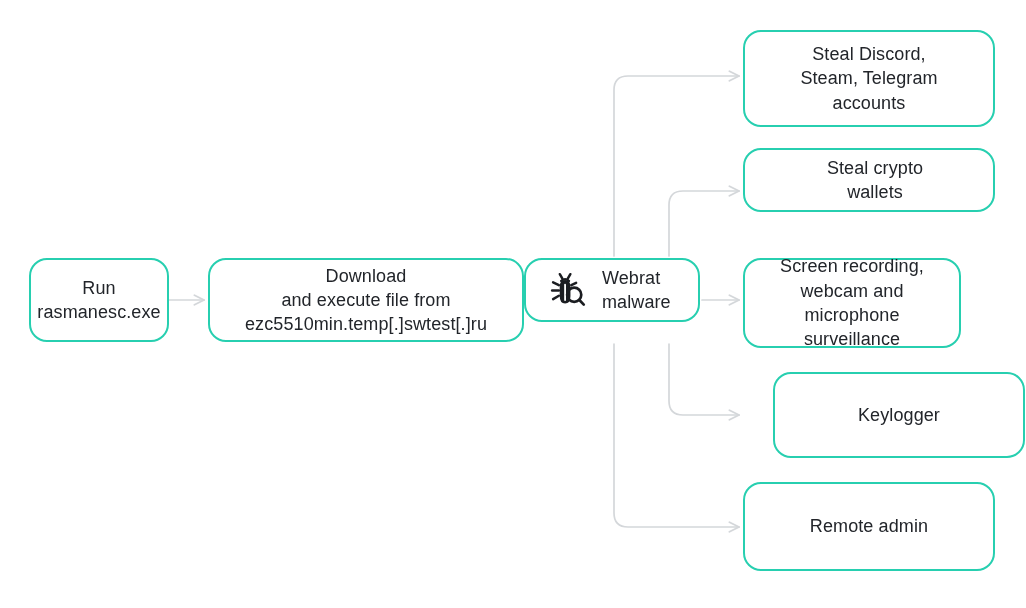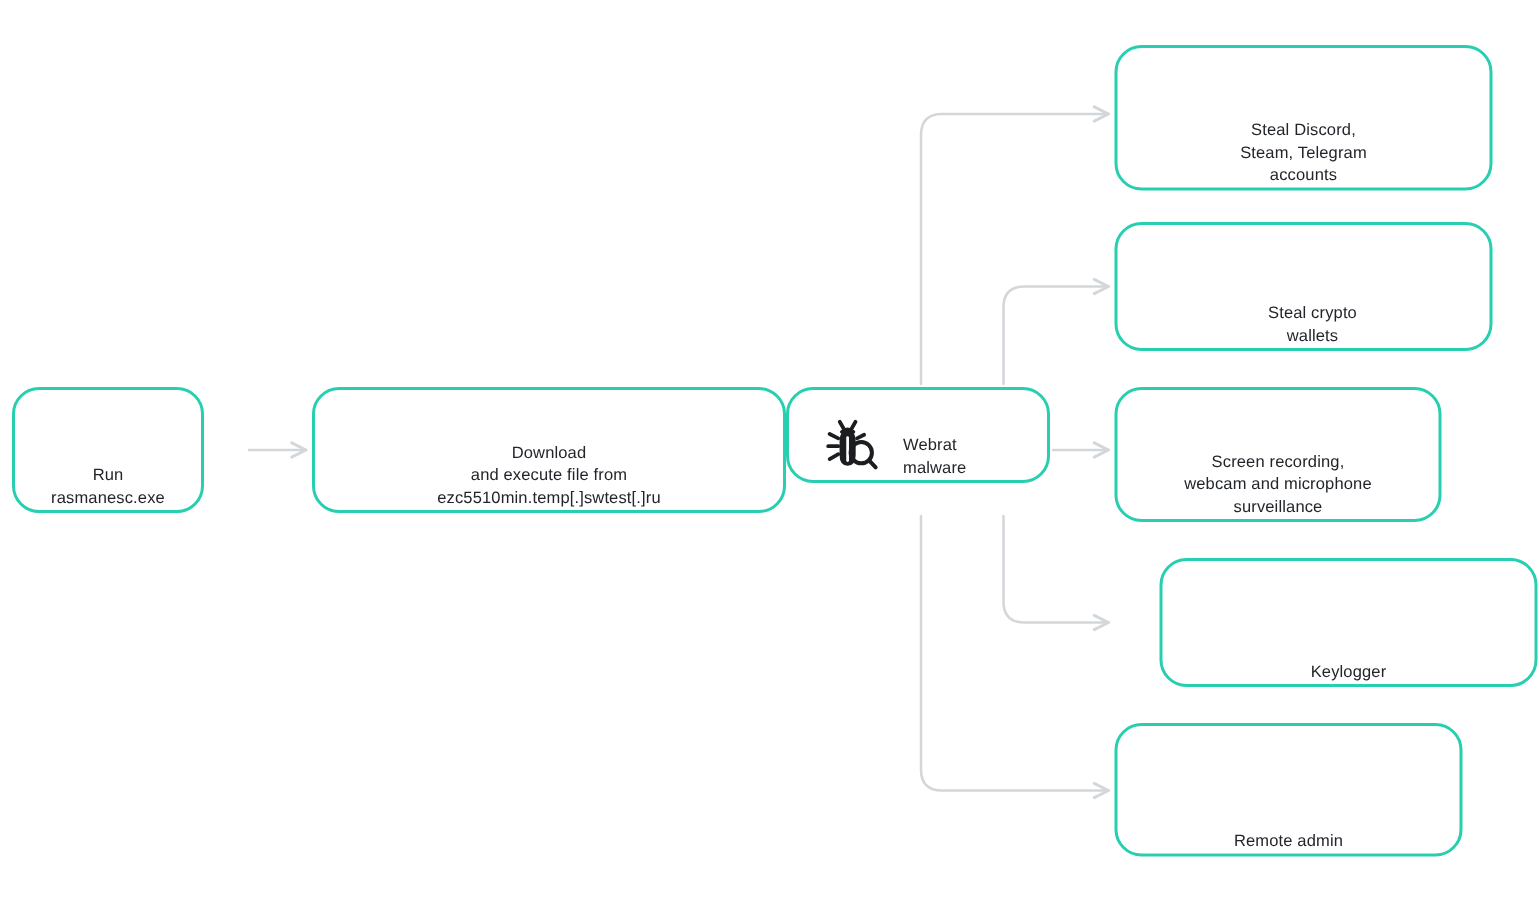--- a/index.html
+++ b/index.html
@@ -25,25 +25,25 @@
     height: 608px;
     pointer-events: none;
   }
   .node {
     position: absolute;
     box-sizing: border-box;
     border: 2.5px solid #27cfb0;
     border-radius: 18px;
     background: #ffffff;
     display: flex;
-    align-items: flex-end;
+    align-items: center;
     justify-content: center;
     text-align: center;
     color: #22252a;
-    font-size: 11px;
+    font-size: 18px;
     line-height: 1.35;
     letter-spacing: 0.1px;
     z-index: 2;
   }
   .node-label {
     white-space: pre-line;
     padding: 0 10px;
   }
   
   .node.with-icon {
@@ -85,21 +85,21 @@
       <path d="M 669 256 L 669 205 Q 669 191 683 191 L 739 191"></path>
 
       <path d="M 702 300 L 739 300"></path>
 
       <path d="M 669 344 L 669 401 Q 669 415 683 415 L 739 415"></path>
 
       <path d="M 614 344 L 614 513 Q 614 527 628 527 L 739 527"></path>
     </g>
   </svg>
 
-  <div class="node" style="left:8px; top:258px; width:128px; height:84px;">
+  <div class="node" style="left:29px; top:258px; width:140px; height:84px;">
     <span class="node-label">Run
 rasmanesc.exe</span>
   </div>
 
   <div class="node" style="left:208px; top:258px; width:316px; height:84px;">
     <span class="node-label">Download
 and execute file from
 ezc5510min.temp[.]swtest[.]ru</span>
   </div>
 
@@ -128,32 +128,32 @@
     <span class="node-label">Webrat
 malware</span>
   </div>
 
   <div class="node" style="left:743px; top:30px; width:252px; height:97px;">
     <span class="node-label">Steal Discord,
 Steam, Telegram
 accounts</span>
   </div>
 
-  <div class="node" style="left:743px; top:148px; width:252px; height:86px;padding-left:12px;">
+  <div class="node" style="left:743px; top:148px; width:252px; height:64px;padding-left:12px;">
     <span class="node-label">Steal crypto
 wallets</span>
   </div>
 
   <div class="node" style="left:743px; top:258px; width:218px; height:90px;">
     <span class="node-label">Screen recording,
 webcam and microphone
 surveillance</span>
   </div>
 
   <div class="node" style="left:773px; top:372px; width:252px; height:86px;">
     <span class="node-label">Keylogger</span>
   </div>
 
-  <div class="node" style="left:743px; top:482px; width:232px; height:89px;">
+  <div class="node" style="left:743px; top:482px; width:252px; height:89px;">
     <span class="node-label">Remote admin</span>
   </div>
 
 </div>
 
 </body></html>

